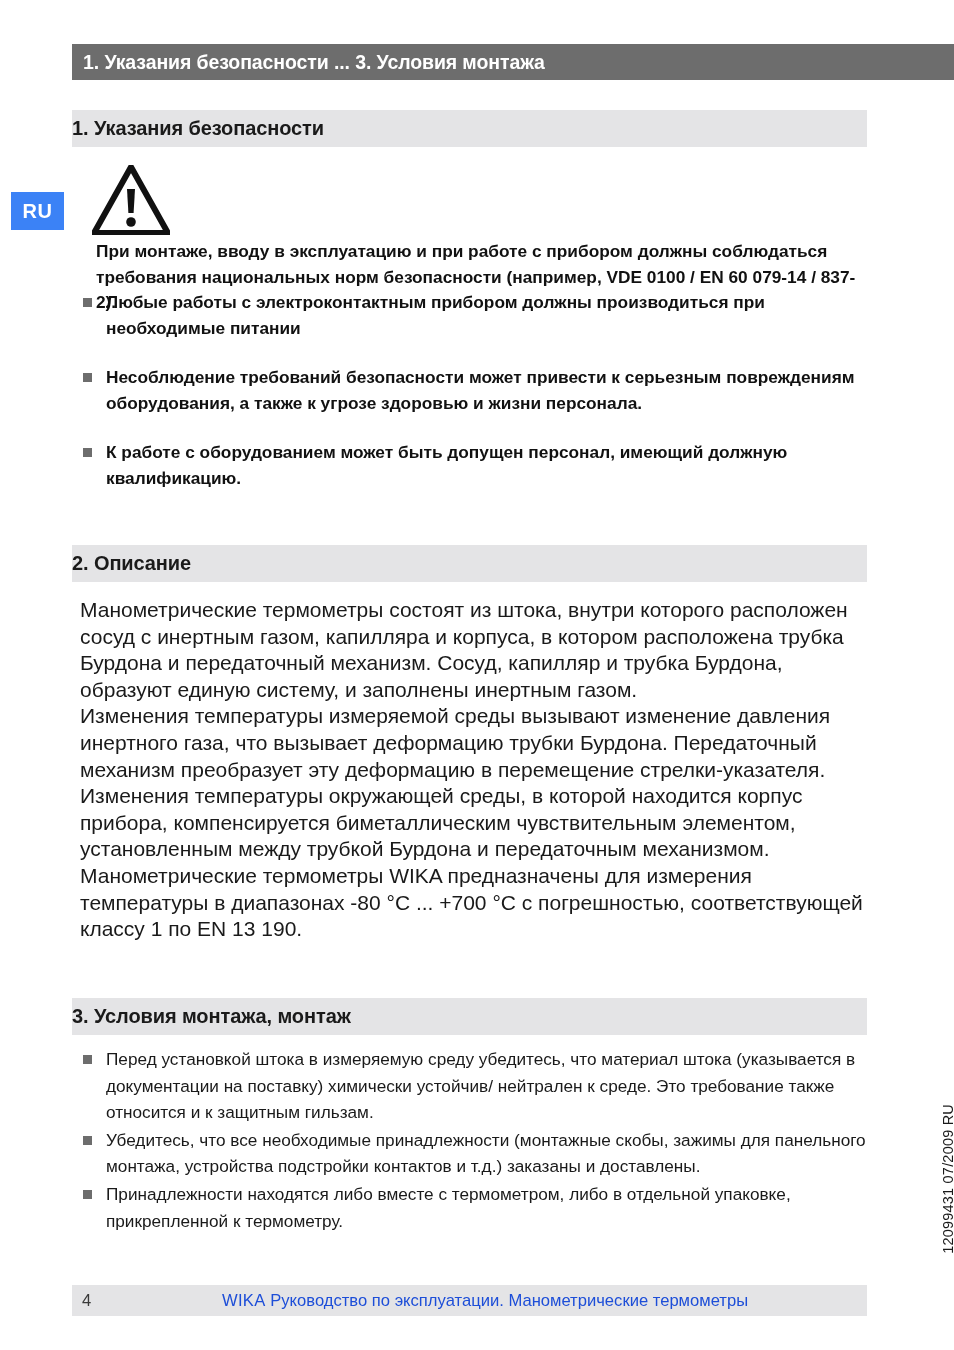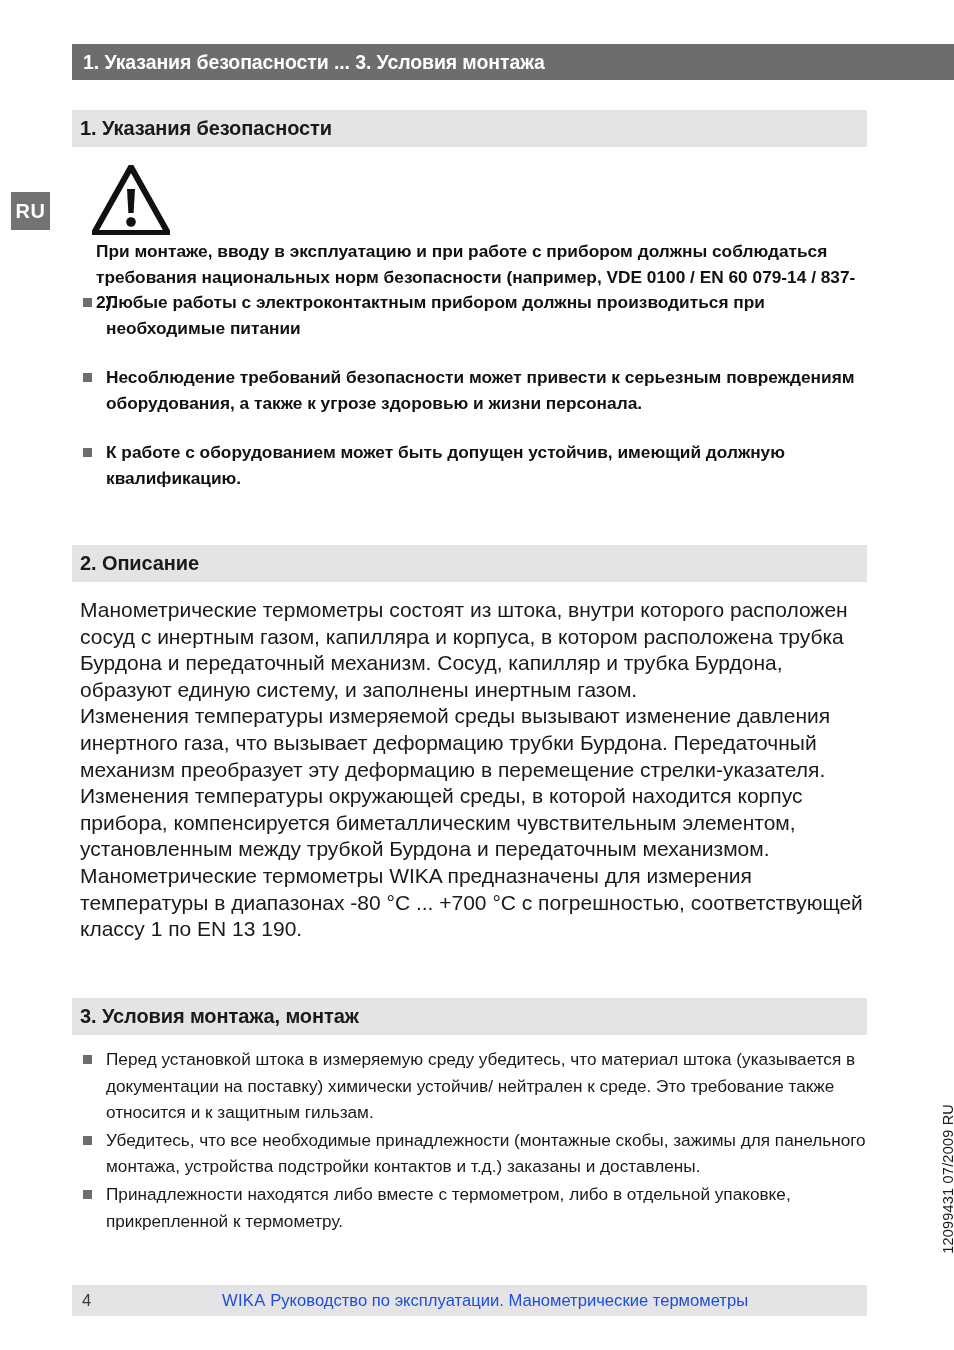--- a/index.html
+++ b/index.html
@@ -42,23 +42,23 @@
     letter-spacing: -0.1px;
     padding-left: 11px;
     white-space: nowrap;
   }
 
   
   .lang-tab {
     position: absolute;
     left: 11px;
     top: 192px;
-    width: 39px;
+    width: 53px;
     height: 38px;
-    background: #737373;
+    background: #3b82f6;
     display: flex;
     align-items: center;
     justify-content: center;
   }
   .lang-tab-text {
     color: #ffffff;
     font-size: 20px;
     font-weight: bold;
     letter-spacing: 0.5px;
   }
@@ -70,21 +70,21 @@
     width: 795px;
     height: 37px;
     background: #e4e4e6;
     display: flex;
     align-items: center;
   }
   .section-heading-text {
     font-size: 20px;
     font-weight: bold;
     color: #1a1a1a;
-    padding-left: 8px;
+    padding-left: 0;
     letter-spacing: -0.1px;
     white-space: nowrap;
   }
 
   #heading-1 { top: 110px; }
   #heading-2 { top: 545px; }
   #heading-3 { top: 998px; }
 
   
   .warning-block {
@@ -239,21 +239,21 @@
     <div class="bullet-item">
       <span class="bullet-marker"></span>
       <span class="bullet-text">Любые работы с электроконтактным прибором должны производиться при необходимые питании</span>
     </div>
     <div class="bullet-item">
       <span class="bullet-marker"></span>
       <span class="bullet-text">Несоблюдение требований безопасности может привести к серьезным повреждениям оборудования, а также к угрозе здоровью и жизни персонала.</span>
     </div>
     <div class="bullet-item">
       <span class="bullet-marker"></span>
-      <span class="bullet-text">К работе с оборудованием может быть допущен устойчив, имеющий должную квалификацию.</span>
+      <span class="bullet-text">К работе с оборудованием может быть допущен персонал, имеющий должную квалификацию.</span>
     </div>
   </div>
 
   <div class="section-heading" id="heading-2">
     <span class="section-heading-text">2. Описание</span>
   </div>
 
   <div class="body-copy">
     <p>Манометрические термометры состоят из штока, внутри которого расположен сосуд с инертным газом, капилляра и корпуса, в котором расположена трубка Бурдона и передаточный механизм. Сосуд, капилляр и трубка Бурдона, образуют единую систему, и заполнены инертным газом.</p>
     <p>Изменения температуры измеряемой среды вызывают изменение давления инертного газа, что вызывает деформацию трубки Бурдона. Передаточный механизм преобразует эту деформацию в перемещение стрелки-указателя. Изменения температуры окружающей среды, в которой находится корпус прибора, компенсируется биметаллическим чувствительным элементом, установленным между трубкой Бурдона и передаточным механизмом.</p>

